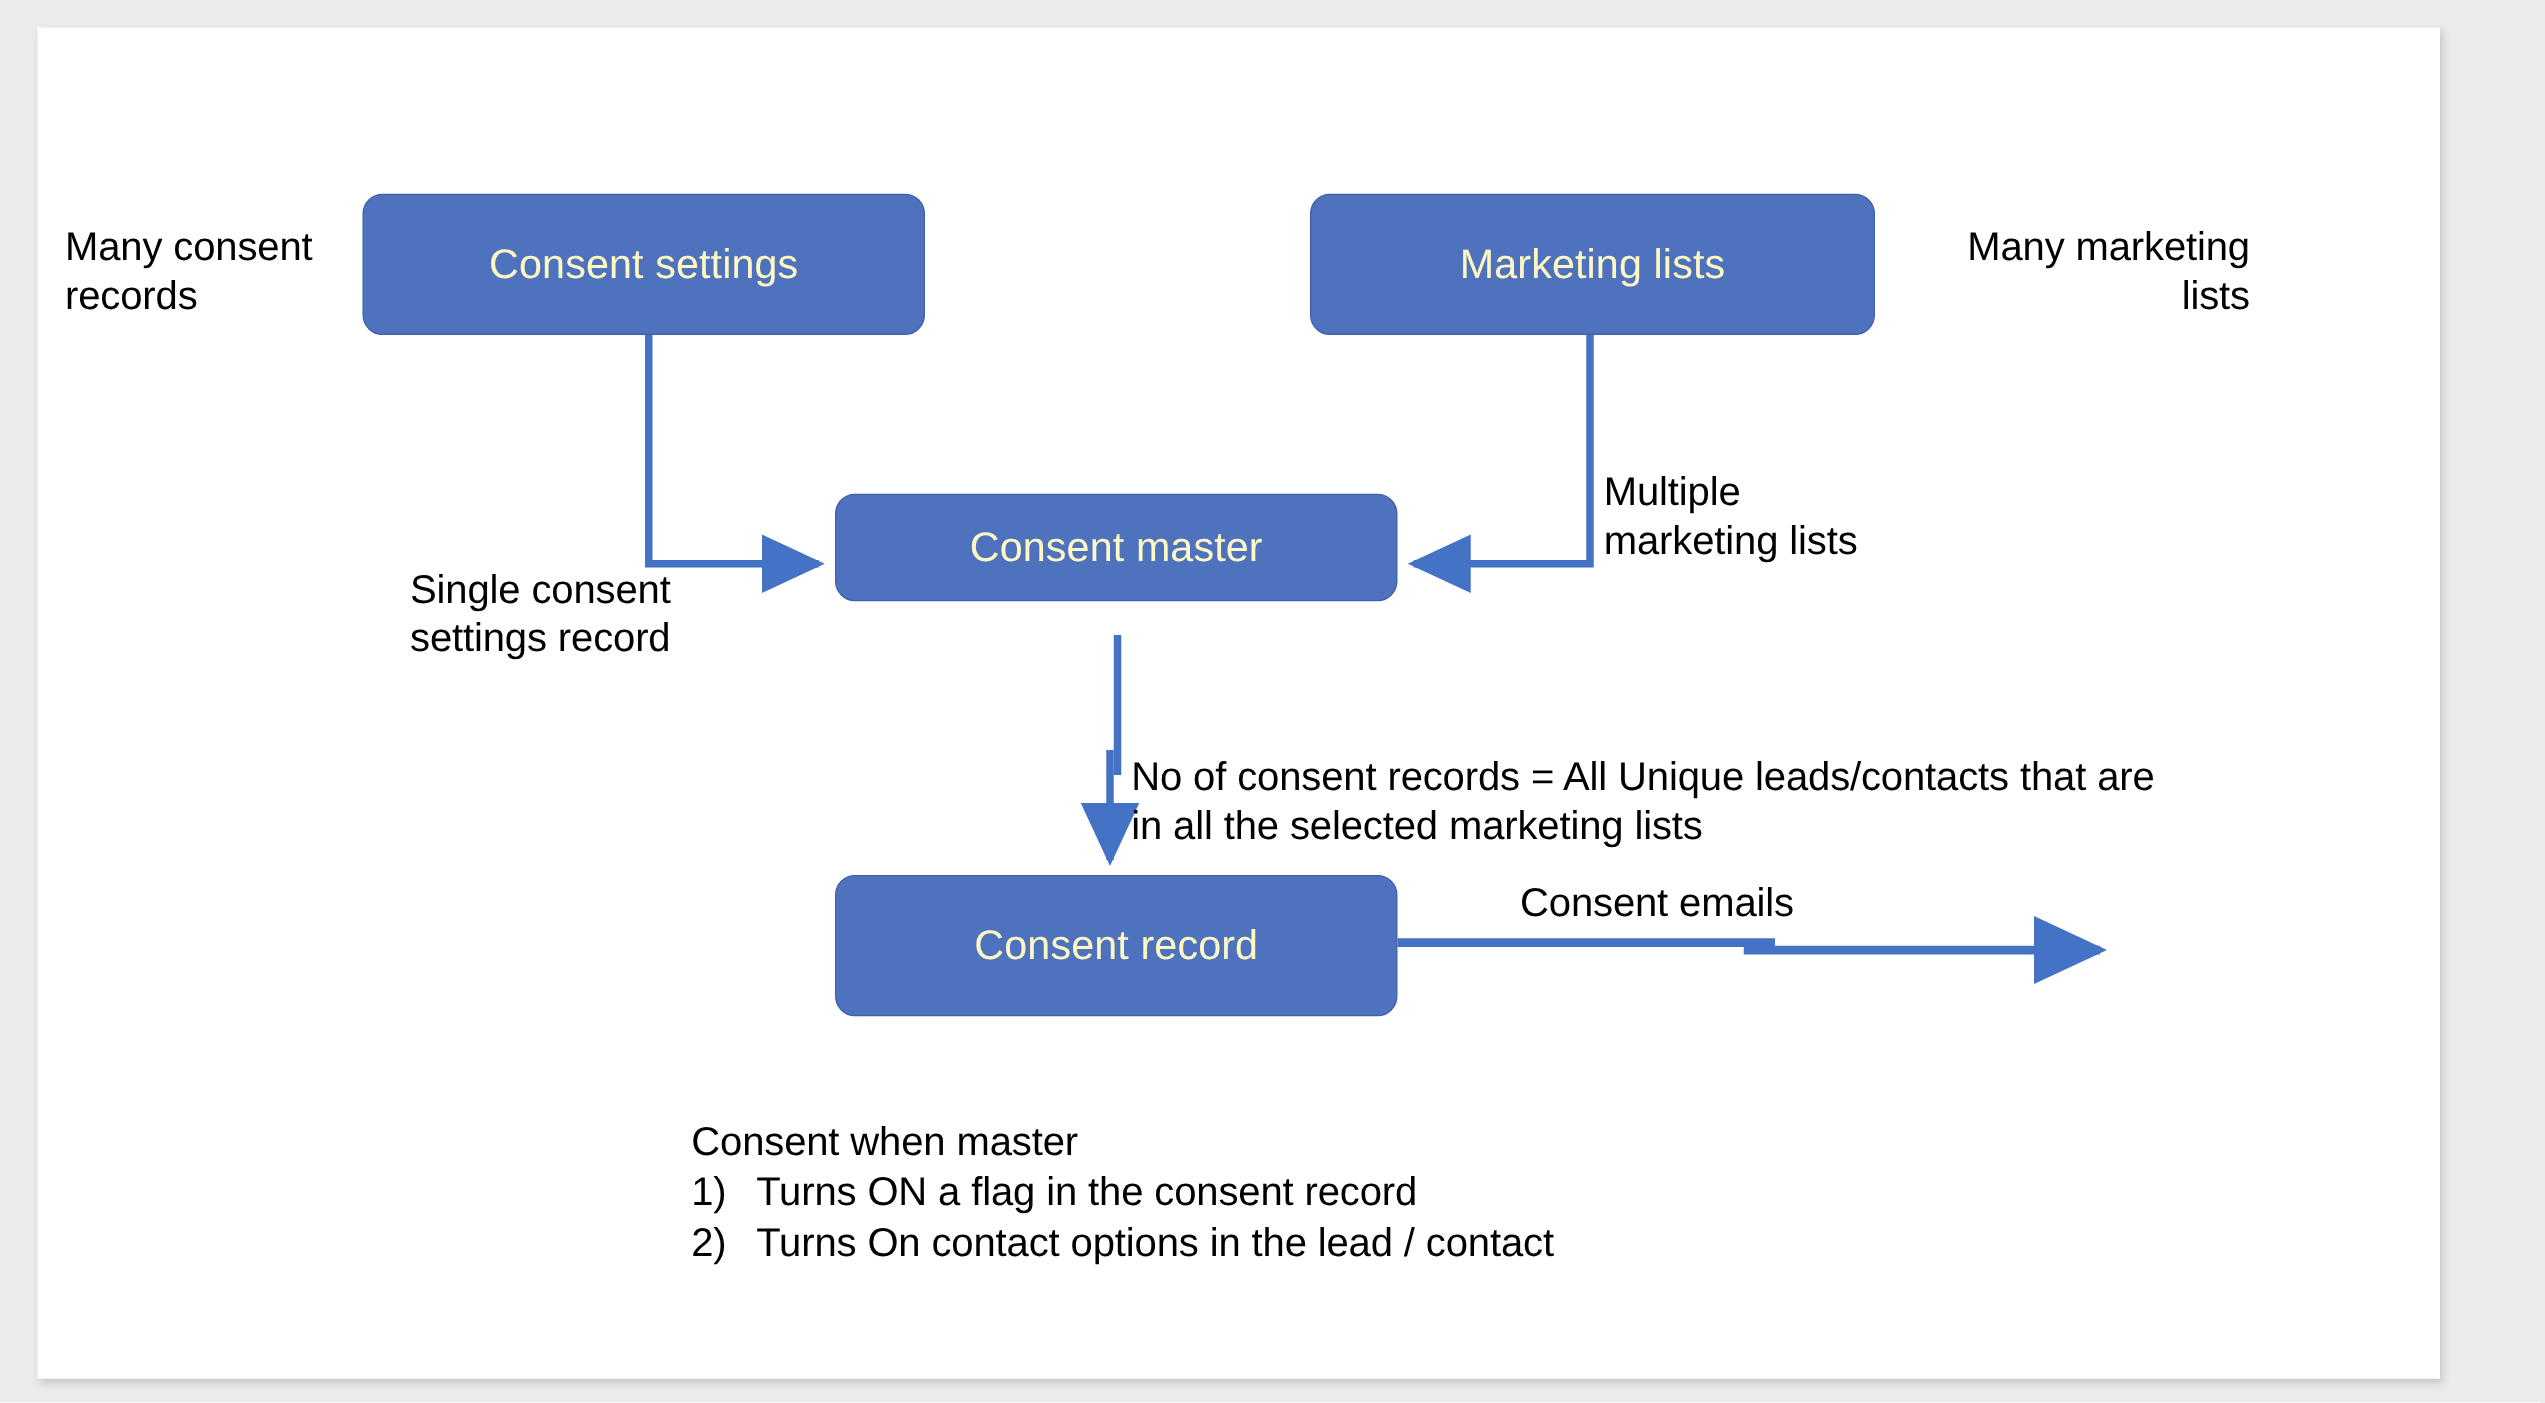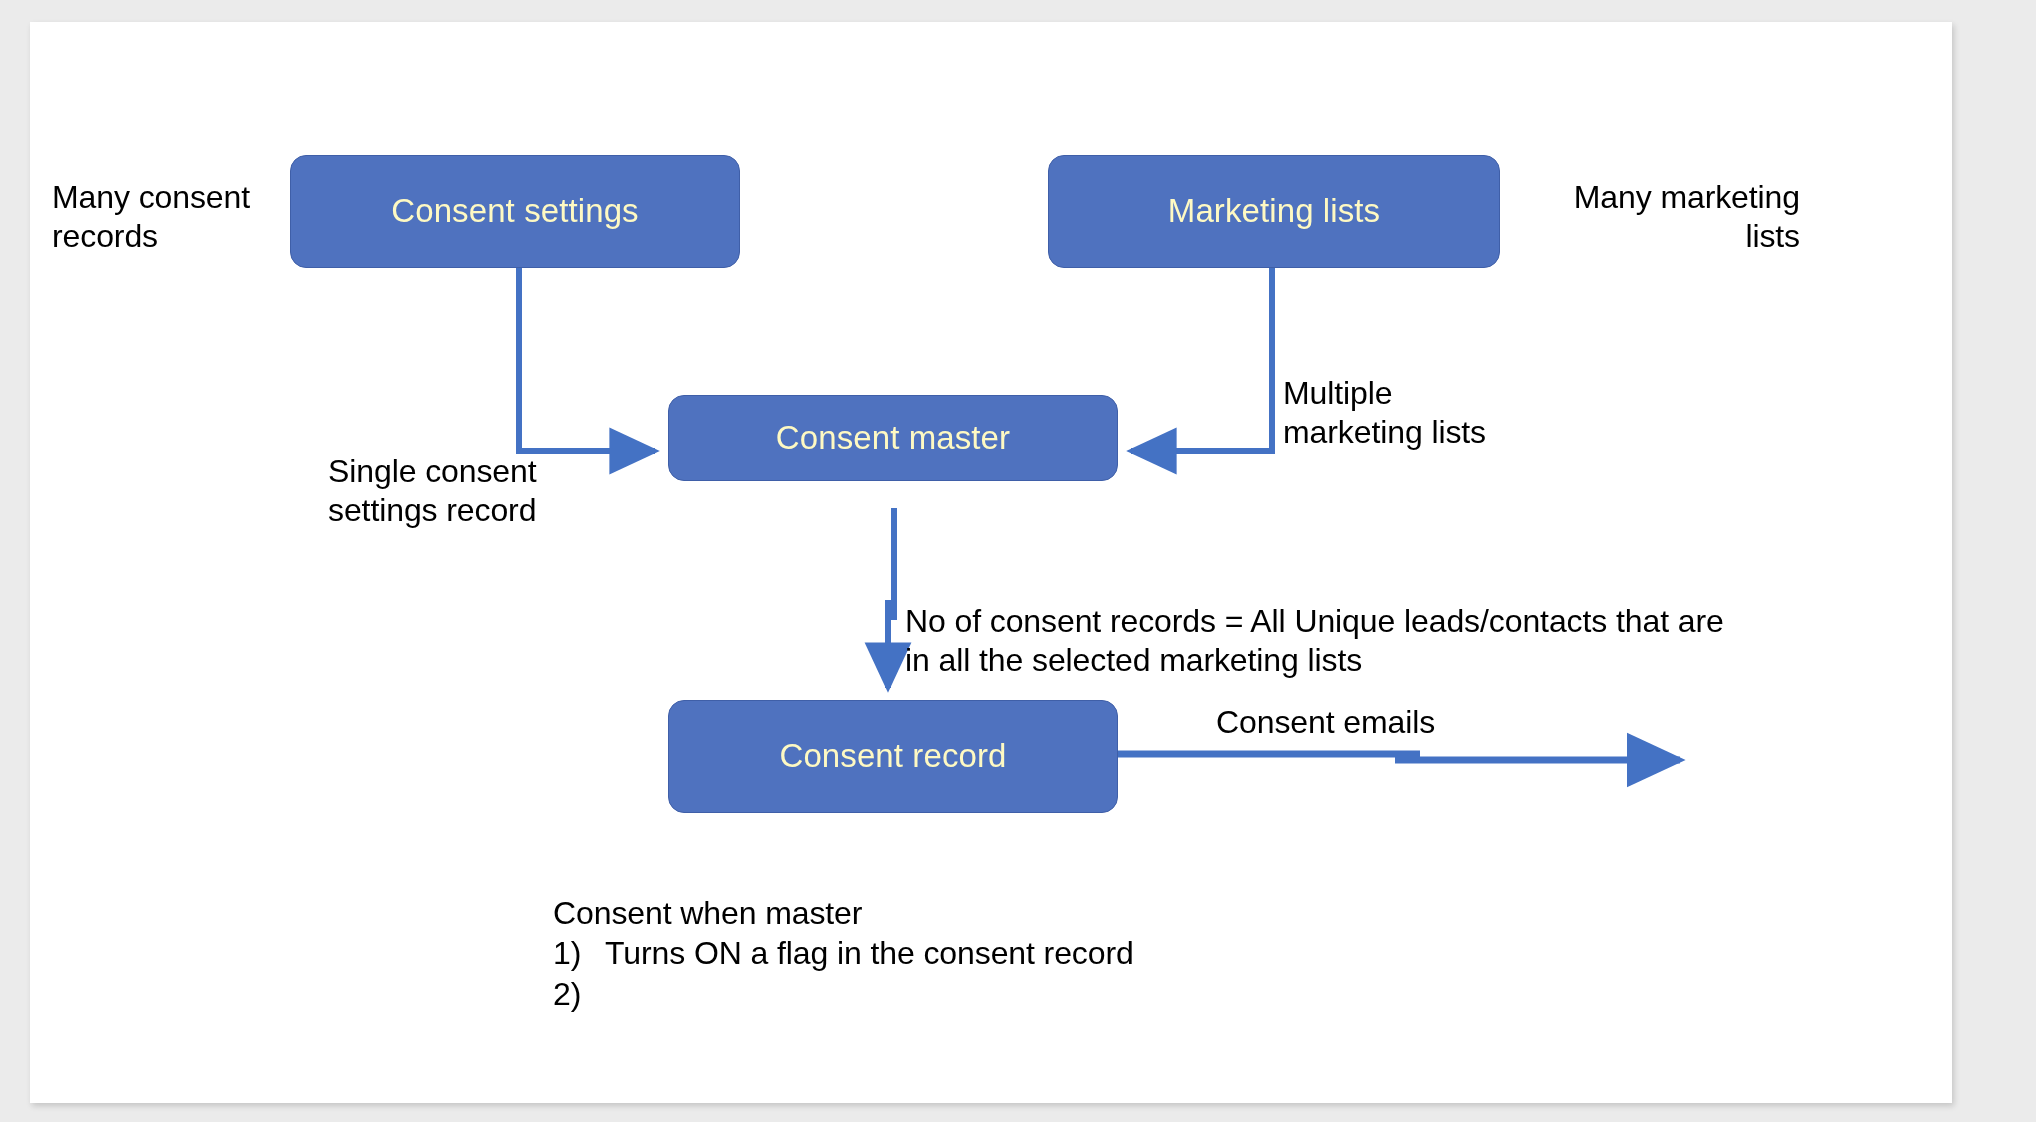--- a/index.html
+++ b/index.html
@@ -138,15 +138,16 @@
   <div class="annot" style="left:1216px; top:703px; width:320px;">Consent emails</div>
 
   <div class="note-block" style="left:553px; top:893px; width:900px;">
     <span class="note-heading">Consent when master</span>
     <div class="note-row">
       <span class="note-marker">1)</span>
       <span>Turns ON a flag in the consent record</span>
     </div>
     <div class="note-row">
       <span class="note-marker">2)</span>
+      <span>Turns On contact options in the lead / contact</span>
     </div>
   </div>
 </div>
 
 </body></html>

